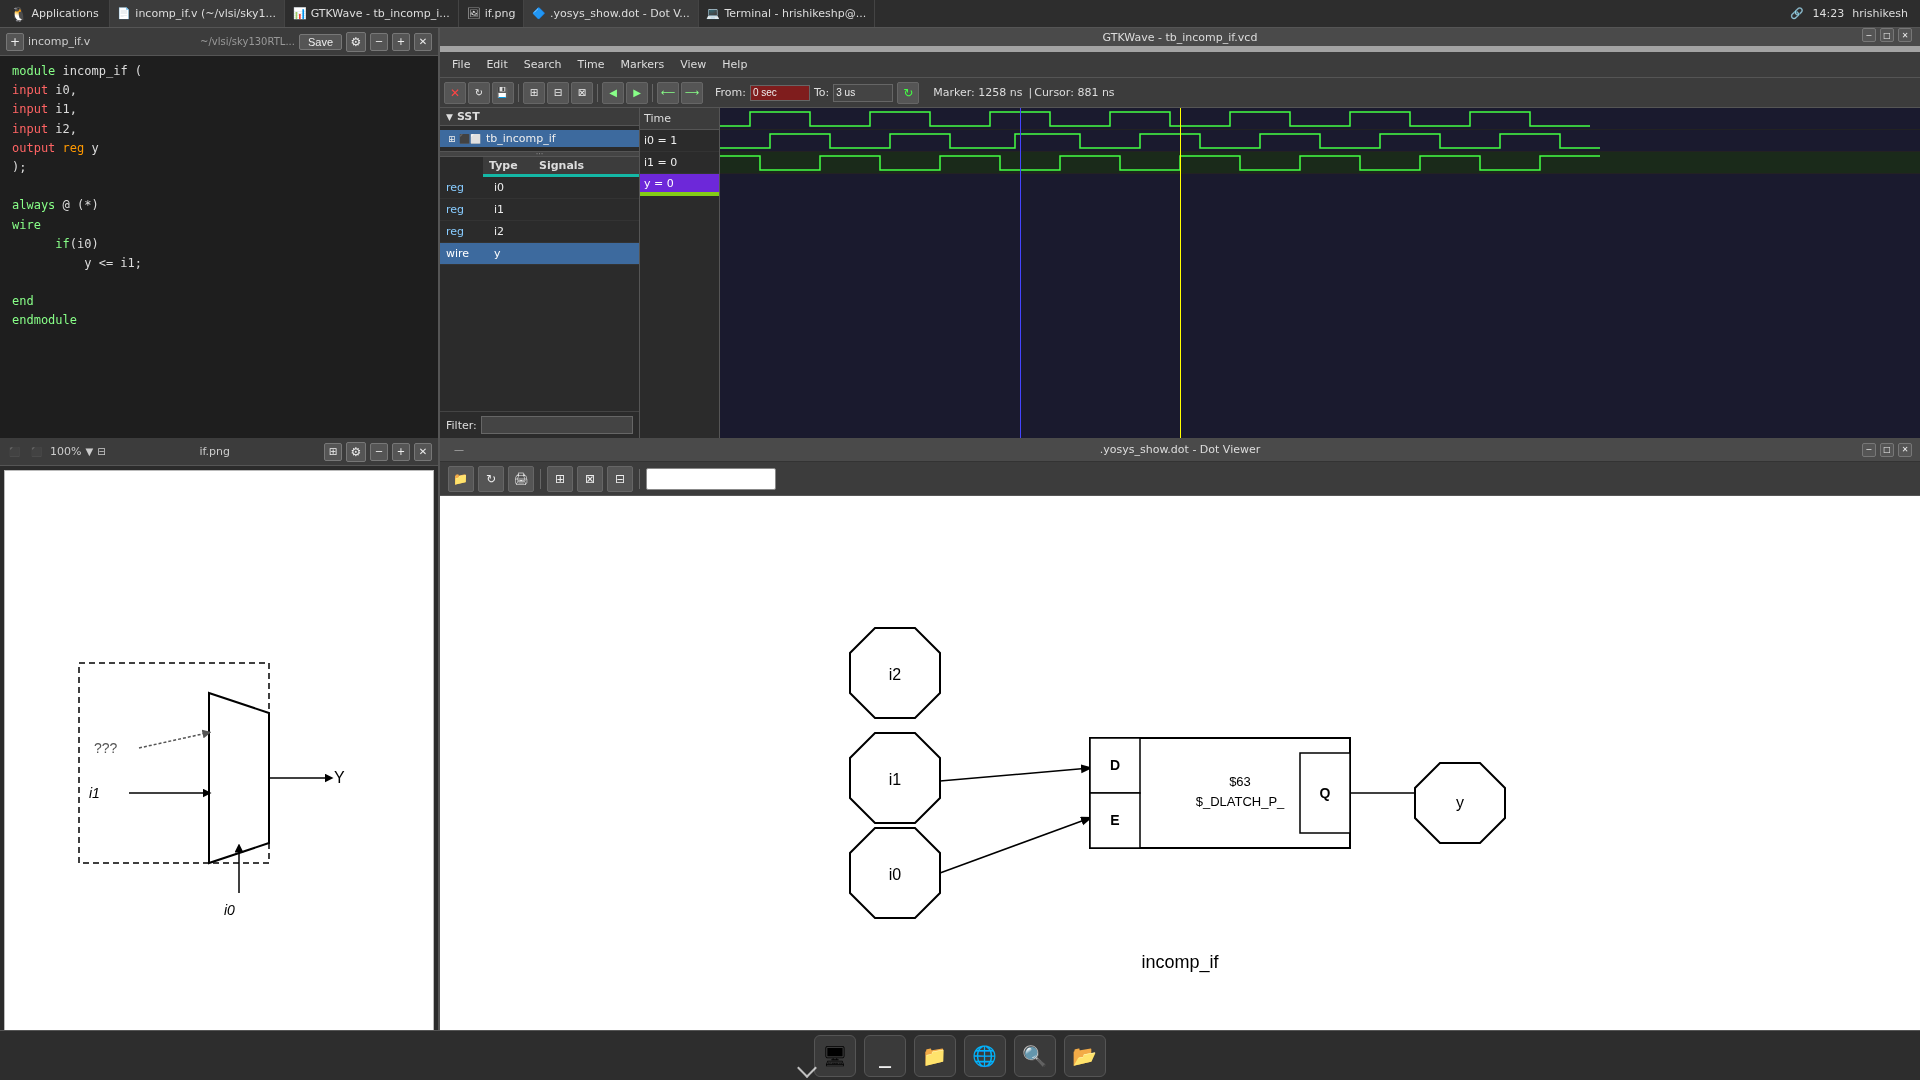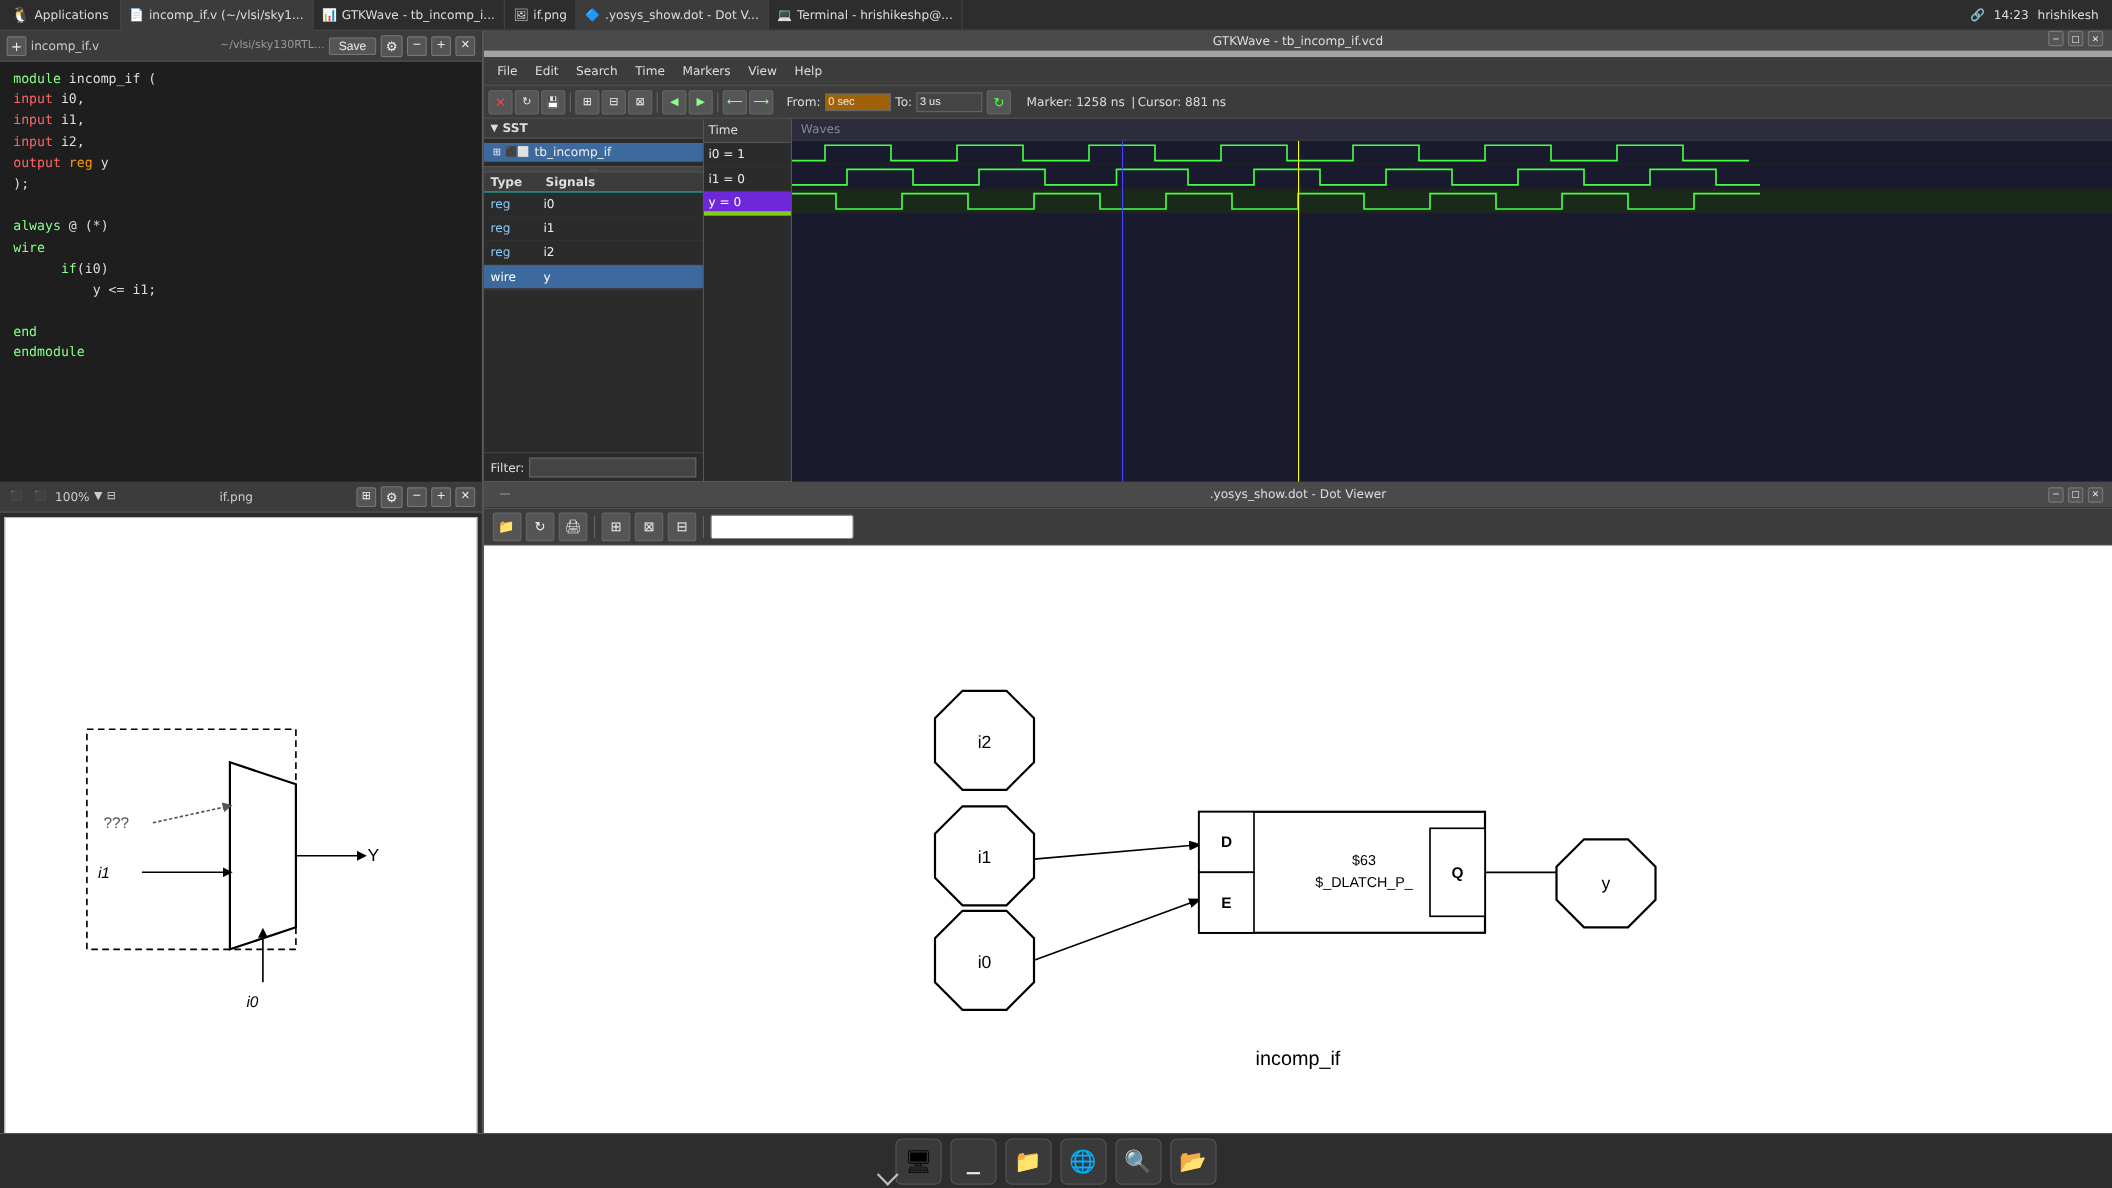--- a/index.html
+++ b/index.html
@@ -106,21 +106,21 @@
         <div style="width:22px;height:22px;background:#555;border:1px solid #666;border-radius:2px;display:flex;align-items:center;justify-content:center;color:#eee;cursor:pointer;font-size:10px;">⊟</div>
         <div style="width:22px;height:22px;background:#555;border:1px solid #666;border-radius:2px;display:flex;align-items:center;justify-content:center;color:#eee;cursor:pointer;font-size:10px;">⊠</div>
         <div style="width:1px;height:18px;background:#666;margin:0 2px;"></div>
         <div style="width:22px;height:22px;background:#555;border:1px solid #666;border-radius:2px;display:flex;align-items:center;justify-content:center;color:#88ff88;cursor:pointer;font-size:10px;">◀</div>
         <div style="width:22px;height:22px;background:#555;border:1px solid #666;border-radius:2px;display:flex;align-items:center;justify-content:center;color:#88ff88;cursor:pointer;font-size:10px;">▶</div>
         <div style="width:1px;height:18px;background:#666;margin:0 2px;"></div>
         <div style="width:22px;height:22px;background:#555;border:1px solid #666;border-radius:2px;display:flex;align-items:center;justify-content:center;color:#88ff88;cursor:pointer;font-size:10px;">⟵</div>
         <div style="width:22px;height:22px;background:#555;border:1px solid #666;border-radius:2px;display:flex;align-items:center;justify-content:center;color:#88ff88;cursor:pointer;font-size:10px;">⟶</div>
         <div style="display:flex;align-items:center;gap:4px;color:#ddd;font-size:11px;margin-left:10px;">
           <span>From:</span>
-          <input style="width: 60px; height: 16px; background: #a16207; border: 1px solid rgb(102, 102, 102); color: rgb(238, 238, 238); font-size: 10px; padding: 0px 2px;" value="0 sec">
+          <input style="width: 60px; height: 16px; background: #7f1d1d; border: 1px solid rgb(102, 102, 102); color: rgb(238, 238, 238); font-size: 10px; padding: 0px 2px;" value="0 sec">
           <span>To:</span>
           <input style="width: 60px; height: 18px; background: rgb(68, 68, 68); border: 1px solid rgb(102, 102, 102); color: rgb(238, 238, 238); font-size: 10px; padding: 0px 2px;" value="3 us">
           <div style="width:22px;height:22px;background:#555;border:1px solid #666;border-radius:2px;display:flex;align-items:center;justify-content:center;color:#44ff44;cursor:pointer;font-size:12px;">↻</div>
         </div>
         <span style="margin-left:12px;color:#ddd;font-size:11px;">Marker: 1258 ns</span>
         <span style="margin-left:4px;color:#ddd;font-size:11px;"> | </span>
         <span style="color:#ddd;font-size:11px;">Cursor: 881 ns</span>
       </div>
 
       <div style="display:flex;flex:1;overflow:hidden;">
@@ -134,21 +134,21 @@
             <div style="padding:2px 8px;color:#eee;font-size:11px;display:flex;align-items:center;gap:4px;cursor:pointer;background:#3d6a9e;">
               <span style="font-size:9px;">⊞</span>
               <span style="font-size:9px;">⬛⬜</span>
               <span>tb_incomp_if</span>
             </div>
           </div>
           <div style="height:6px;background:#444;cursor:ns-resize;border-top:1px solid #555;border-bottom:1px solid #555;display:flex;align-items:center;justify-content:center;">
             <span style="color:#888;font-size:8px;">···</span>
           </div>
 
-          <div style="background:#3c3c3c;display:flex;border-bottom:1px solid #14b8a6;">
+          <div style="background:#3c3c3c;display:flex;border-bottom:3px solid #14b8a6;margin-left:43px;">
             <span style="padding:2px 6px;color:#ddd;font-size:11px;font-weight:bold;width:50px;">Type</span>
             <span style="padding:2px 6px;color:#ddd;font-size:11px;font-weight:bold;">Signals</span>
           </div>
           <div>
             <div style="display:flex;align-items:center;border-bottom:1px solid #333;height:22px;cursor:pointer;">
               <span style="padding:2px 6px;color:#88ccff;font-size:11px;width:50px;">reg</span>
               <span style="padding:2px 4px;color:#eee;font-size:11px;">i0</span>
             </div>
             <div style="display:flex;align-items:center;border-bottom:1px solid #333;height:22px;cursor:pointer;">
               <span style="padding:2px 6px;color:#88ccff;font-size:11px;width:50px;">reg</span>
@@ -178,23 +178,20 @@
           </div>
           <div style="height:22px;border-bottom:1px solid #333;padding:2px 4px;color:#eee;font-size:11px;display:flex;align-items:center;">
             <span>i1 = 0</span>
           </div>
           <div style="height:22px;border-bottom:4px solid #84cc16;padding:2px 4px;color:#fff;font-size:11px;display:flex;align-items:center;background:#6d28d9;">
             <span>y = 0</span>
           </div>
         </div>
 
         <div style="flex:1;background:#1a1a2e;display:flex;flex-direction:column;overflow:hidden;">
-          <div style="height:20px;background:#2b2b3b;color:#888;font-size:11px;display:flex;align-items:center;padding:0 8px;border-bottom:1px solid #444;">
-            <span>Waves</span>
-          </div>
 
 
           <div style="flex:1;position:relative;background:#1a1a2e;overflow:hidden;">
 
             <div style="position:absolute;left:300px;top:0;width:1px;height:100%;background:#4444ff;z-index:10;"></div>
 
             <div style="position:absolute;left:460px;top:0;width:1px;height:100%;background:#ffff00;z-index:10;"></div>
 
             <div style="height:22px;border-bottom:1px solid #222;position:relative;">
               <svg width="100%" height="22" style="position:absolute;top:0;left:0;">

